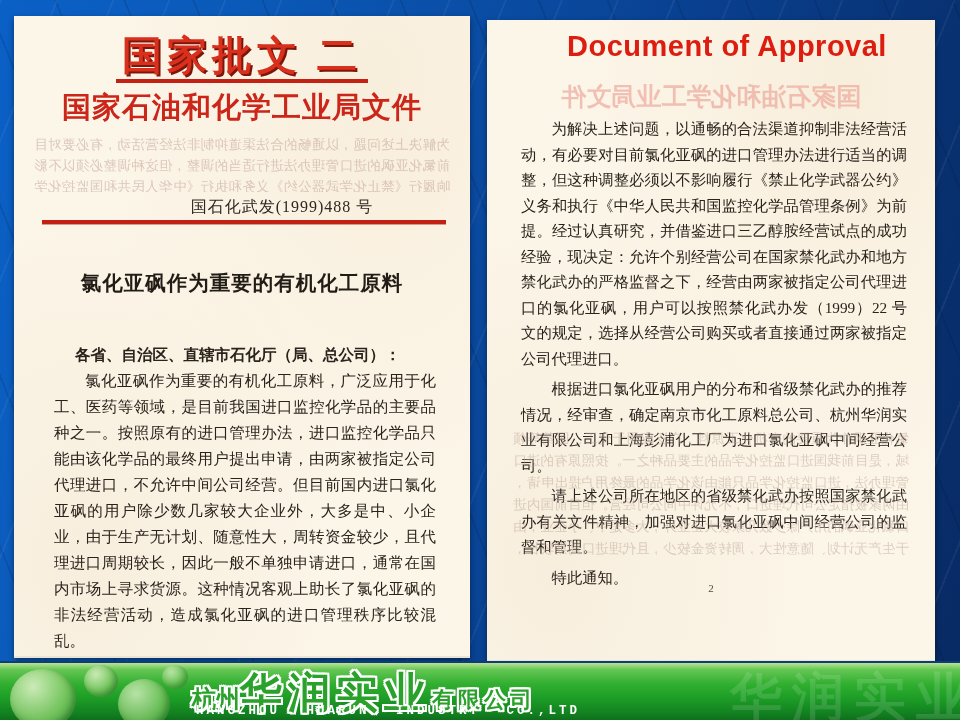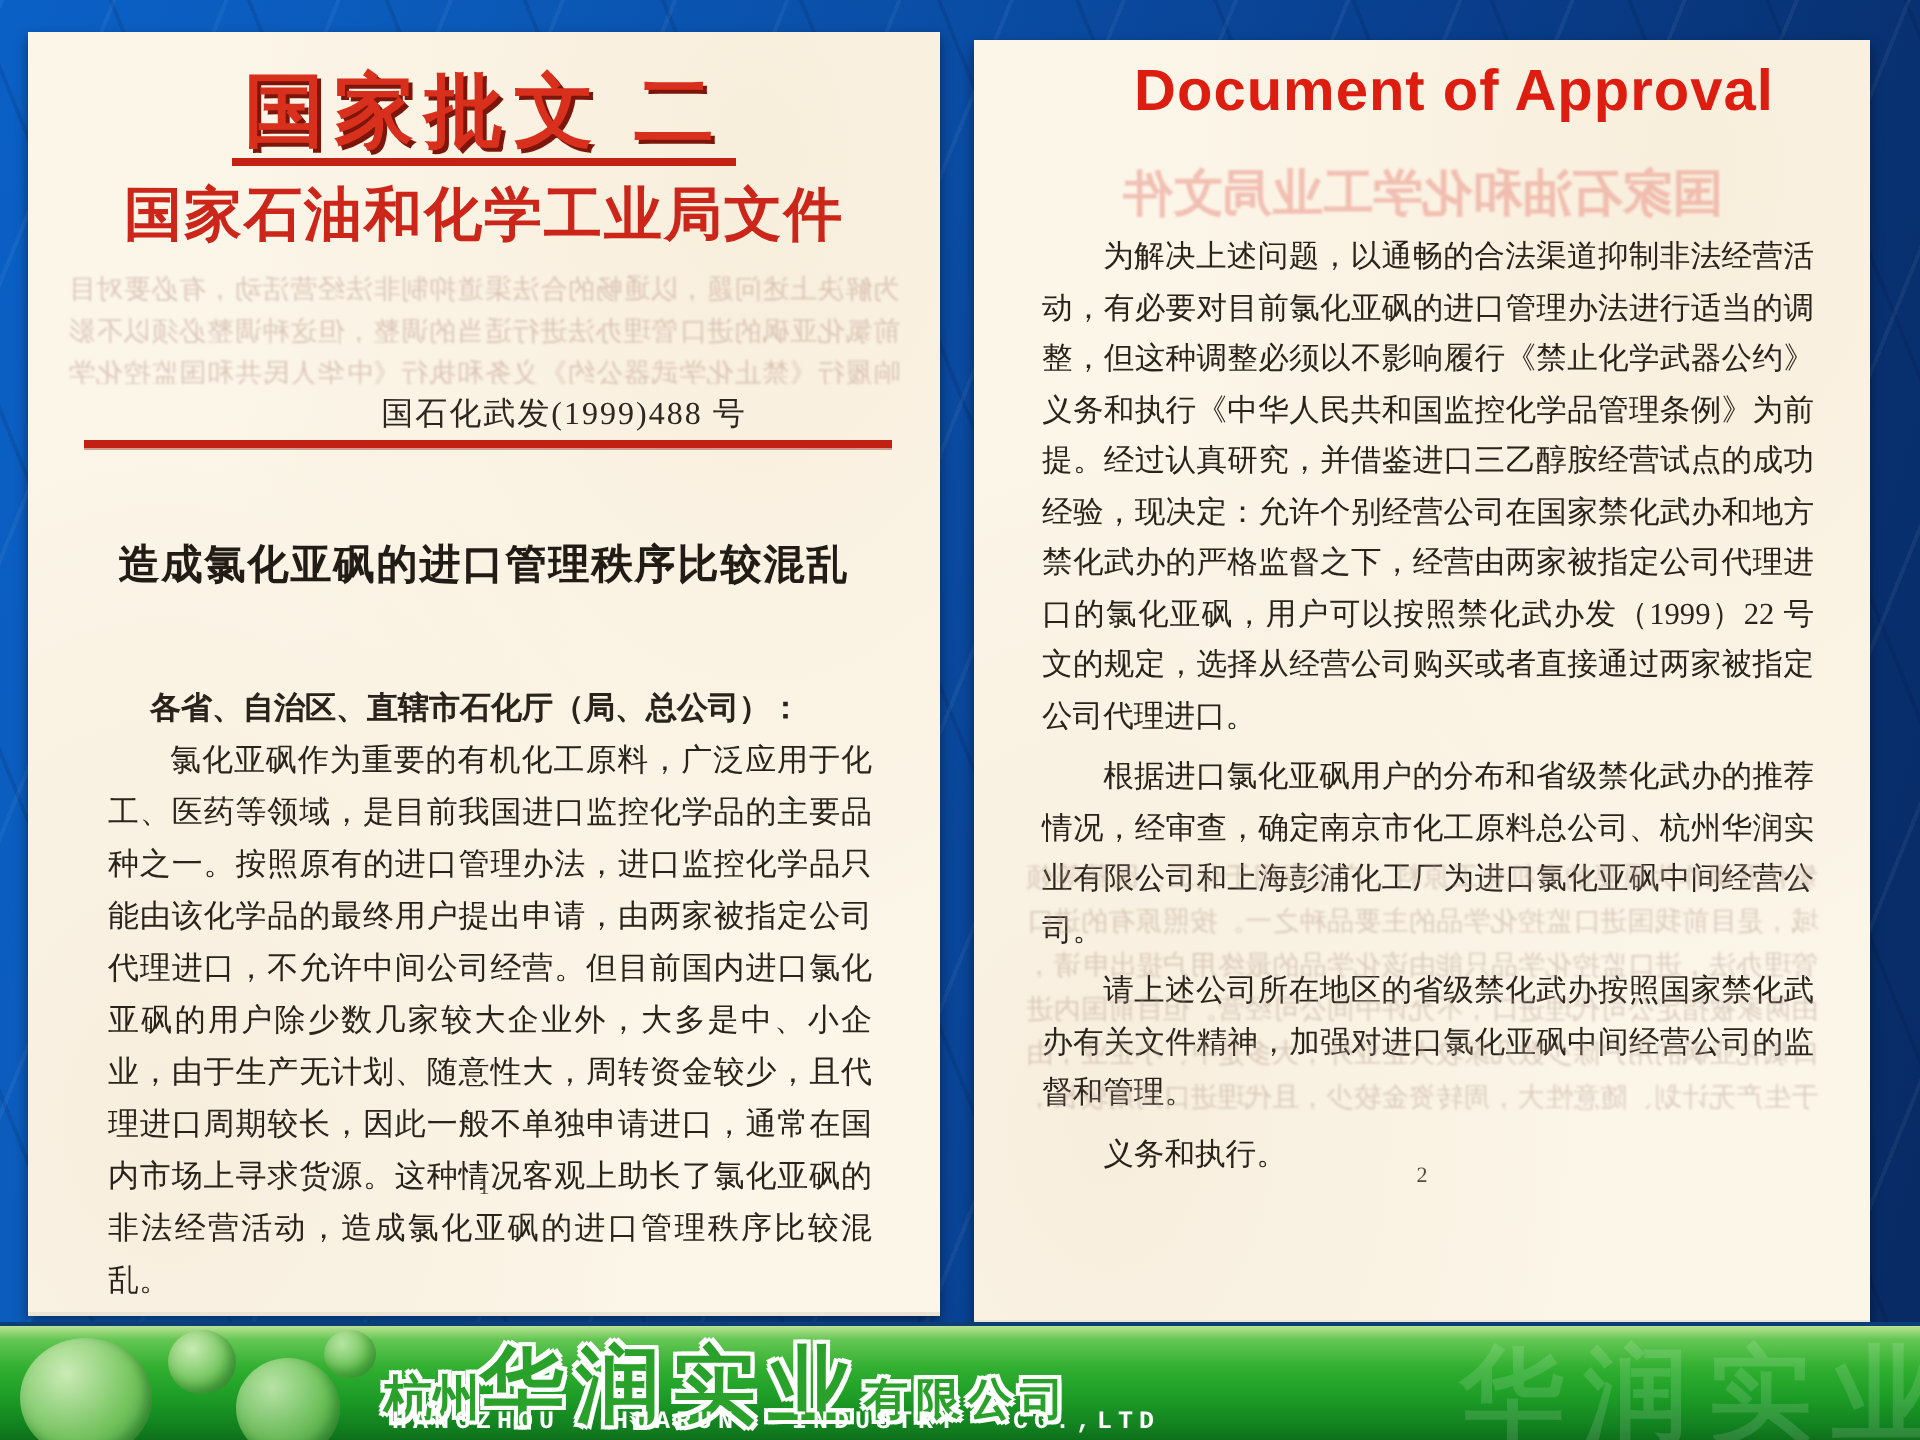--- a/index.html
+++ b/index.html
@@ -133,37 +133,37 @@
 
   <div class="doc doc-left">
     <div class="slide-title-cn">
       <span class="u">国家批文 二</span>
     </div>
     <div class="ld-header">国家石油和化学工业局文件</div>
     <div class="bleed bleed-ld-top">为解决上述问题，以通畅的合法渠道抑制非法经营活动，有必要对目前氯化亚砜的进口管理办法进行适当的调整，但这种调整必须以不影响履行《禁止化学武器公约》义务和执行《中华人民共和国监控化学品管理条例》为前提。经过认真研究，并借鉴进口三乙醇胺经营试点的成功经验，现决定：允许个别经营公司在国家禁化武办和地方禁化武办的严格监督之下，经营由两家被指定公司代理进口的氯化亚砜，用户可以按照禁化武办发（1999）22 号文的规定，选择从经营公司购买或者直接通过两家被指定公司代理进口。</div>
     <div class="ld-number">国石化武发(1999)488 号</div>
     <div class="ld-redline"></div>
     <div class="ld-title">
-      <div>造成氯化亚砜的进口管理秩序比较混乱</div>
+      <div>氯化亚砜作为重要的有机化工原料</div>
     </div>
     <div class="ld-body">
       <div class="salutation">各省、自治区、直辖市石化厅（局、总公司）：</div>
       <p>氯化亚砜作为重要的有机化工原料，广泛应用于化工、医药等领域，是目前我国进口监控化学品的主要品种之一。按照原有的进口管理办法，进口监控化学品只能由该化学品的最终用户提出申请，由两家被指定公司代理进口，不允许中间公司经营。但目前国内进口氯化亚砜的用户除少数几家较大企业外，大多是中、小企业，由于生产无计划、随意性大，周转资金较少，且代理进口周期较长，因此一般不单独申请进口，通常在国内市场上寻求货源。这种情况客观上助长了氯化亚砜的非法经营活动，造成氯化亚砜的进口管理秩序比较混乱。</p>
     </div>
     <div class="pagenum ld-page">1</div>
   </div>
 
   <div class="doc doc-right">
     <div class="slide-title-en">Document of Approval</div>
     <div class="bleed bleed-rd-header">国家石油和化学工业局文件</div>
     <div class="rd-body">
       <p>为解决上述问题，以通畅的合法渠道抑制非法经营活动，有必要对目前氯化亚砜的进口管理办法进行适当的调整，但这种调整必须以不影响履行《禁止化学武器公约》义务和执行《中华人民共和国监控化学品管理条例》为前提。经过认真研究，并借鉴进口三乙醇胺经营试点的成功经验，现决定：允许个别经营公司在国家禁化武办和地方禁化武办的严格监督之下，经营由两家被指定公司代理进口的氯化亚砜，用户可以按照禁化武办发（1999）22 号文的规定，选择从经营公司购买或者直接通过两家被指定公司代理进口。</p>
       <p>根据进口氯化亚砜用户的分布和省级禁化武办的推荐情况，经审查，确定南京市化工原料总公司、杭州华润实业有限公司和上海彭浦化工厂为进口氯化亚砜中间经营公司。</p>
       <p>请上述公司所在地区的省级禁化武办按照国家禁化武办有关文件精神，加强对进口氯化亚砜中间经营公司的监督和管理。</p>
-      <p>义务和执行。</p>
+      <p>特此通知。</p>
     </div>
     <div class="bleed bleed-rd-bottom">氯化亚砜作为重要的有机化工原料，广泛应用于化工、医药等领域，是目前我国进口监控化学品的主要品种之一。按照原有的进口管理办法，进口监控化学品只能由该化学品的最终用户提出申请，由两家被指定公司代理进口，不允许中间公司经营。但目前国内进口氯化亚砜的用户除少数几家较大企业外，大多是中、小企业，由于生产无计划、随意性大，周转资金较少，且代理进口周期较长，因此一般不单独申请进口，通常在国内市场上寻求货源。这种情况客观上助长了氯化亚砜的非法经营活动，造成氯化亚砜的进口管理秩序比较混乱。</div>
     <div class="pagenum rd-page">2</div>
   </div>
 
   <div class="footer">
     <div class="bubble b1"></div>
     <div class="bubble b2"></div>
     <div class="bubble b3"></div>
     <div class="bubble b4"></div>

